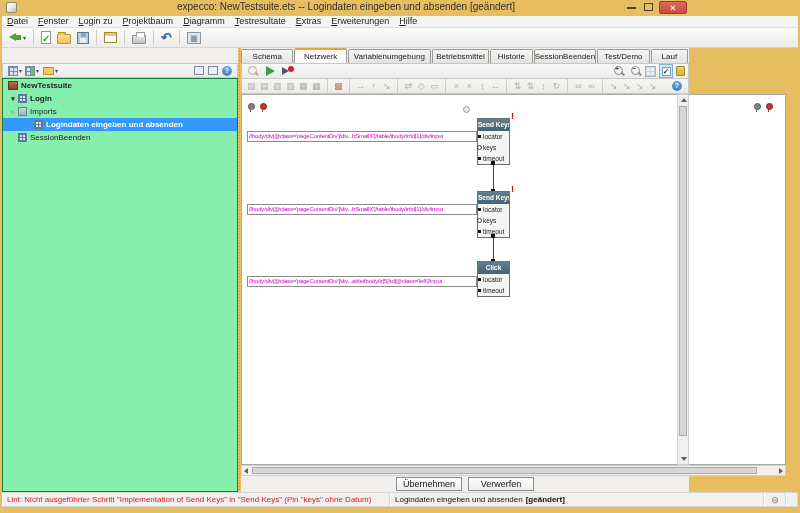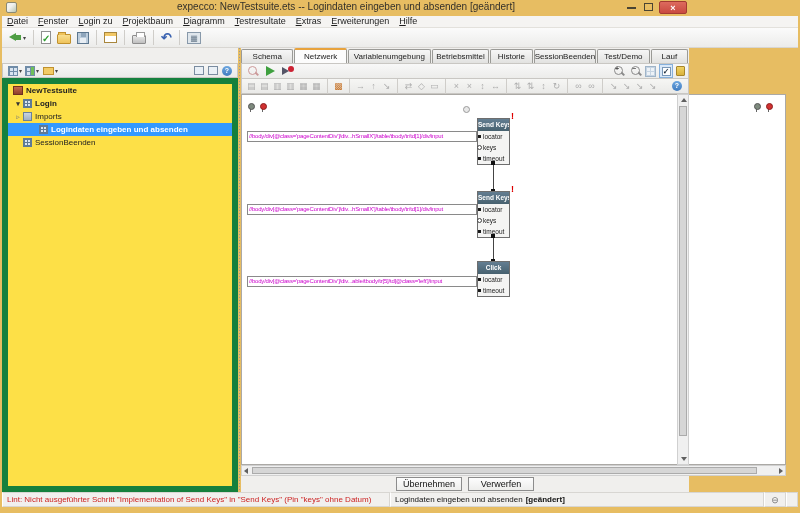--- a/index.html
+++ b/index.html
@@ -65,21 +65,21 @@
   .sm-ico { width:10px; height:10px; border:1px solid #708CA8; background:#D9E4F0;
     background-image:linear-gradient(#708CA8 1px,transparent 1px),linear-gradient(90deg,#708CA8 1px,transparent 1px);
     background-size:4px 4px; margin-left:3px; }
   .sm-ico.green { position:relative; }
   .sm-ico.green::after { content:""; position:absolute; right:0; top:0; bottom:0; width:3px; background:#6FBF5A; }
   .sm-folder { width:11px; height:8px; background:#F2CB66; border:1px solid #C0912E; margin-left:4px; margin-top:1px; }
   .lp-right { margin-left:auto; display:flex; align-items:center; }
   .view-ico { width:10px; height:9px; border:1px solid #7A8CA0; background:#EAF0F6; margin-right:4px; }
   .help-ico { width:10px; height:10px; border-radius:50%; background:linear-gradient(#6FA8E0,#3F7BC0);
     color:#fff; font-size:7px; font-weight:bold; text-align:center; line-height:10px; margin-right:3px; }
-  .tree { position:absolute; left:0; top:30px; right:0; bottom:0; background:#fde047; border:6px solid #15803d; overflow:hidden; }
+  .tree { position:absolute; left:0; top:30px; right:0; bottom:0; background:#86efac; border:1px solid #15803d; overflow:hidden; }
   .tree-row { height:13px; display:flex; align-items:center; font-size:8px; white-space:nowrap; }
   .tree-row.bold { font-weight:bold; }
   .tree-row.selected { background:#3399FF; color:#fff; }
   .expander { font-size:7px; color:#7a7a7a; width:8px; text-align:center; }
   .expander.open { color:#333; }
   .node-ico { width:9px; height:9px; border:1px solid #5E7A96; background:#DCE6F0;
     background-image:linear-gradient(#5E7A96 1px,transparent 1px),linear-gradient(90deg,#5E7A96 1px,transparent 1px);
     background-size:3px 3px; margin:0 3px 0 1px; flex:none; }
   .suite-ico { width:10px; height:9px; background:linear-gradient(#C46A4C,#8E3F2C); border:1px solid #6E3021; margin:0 3px 0 1px; flex:none; }
   .import-ico { width:9px; height:9px; background:linear-gradient(#C9D4E2,#9FB0C4); border:1px solid #68809C; margin:0 3px 0 1px; flex:none; }

